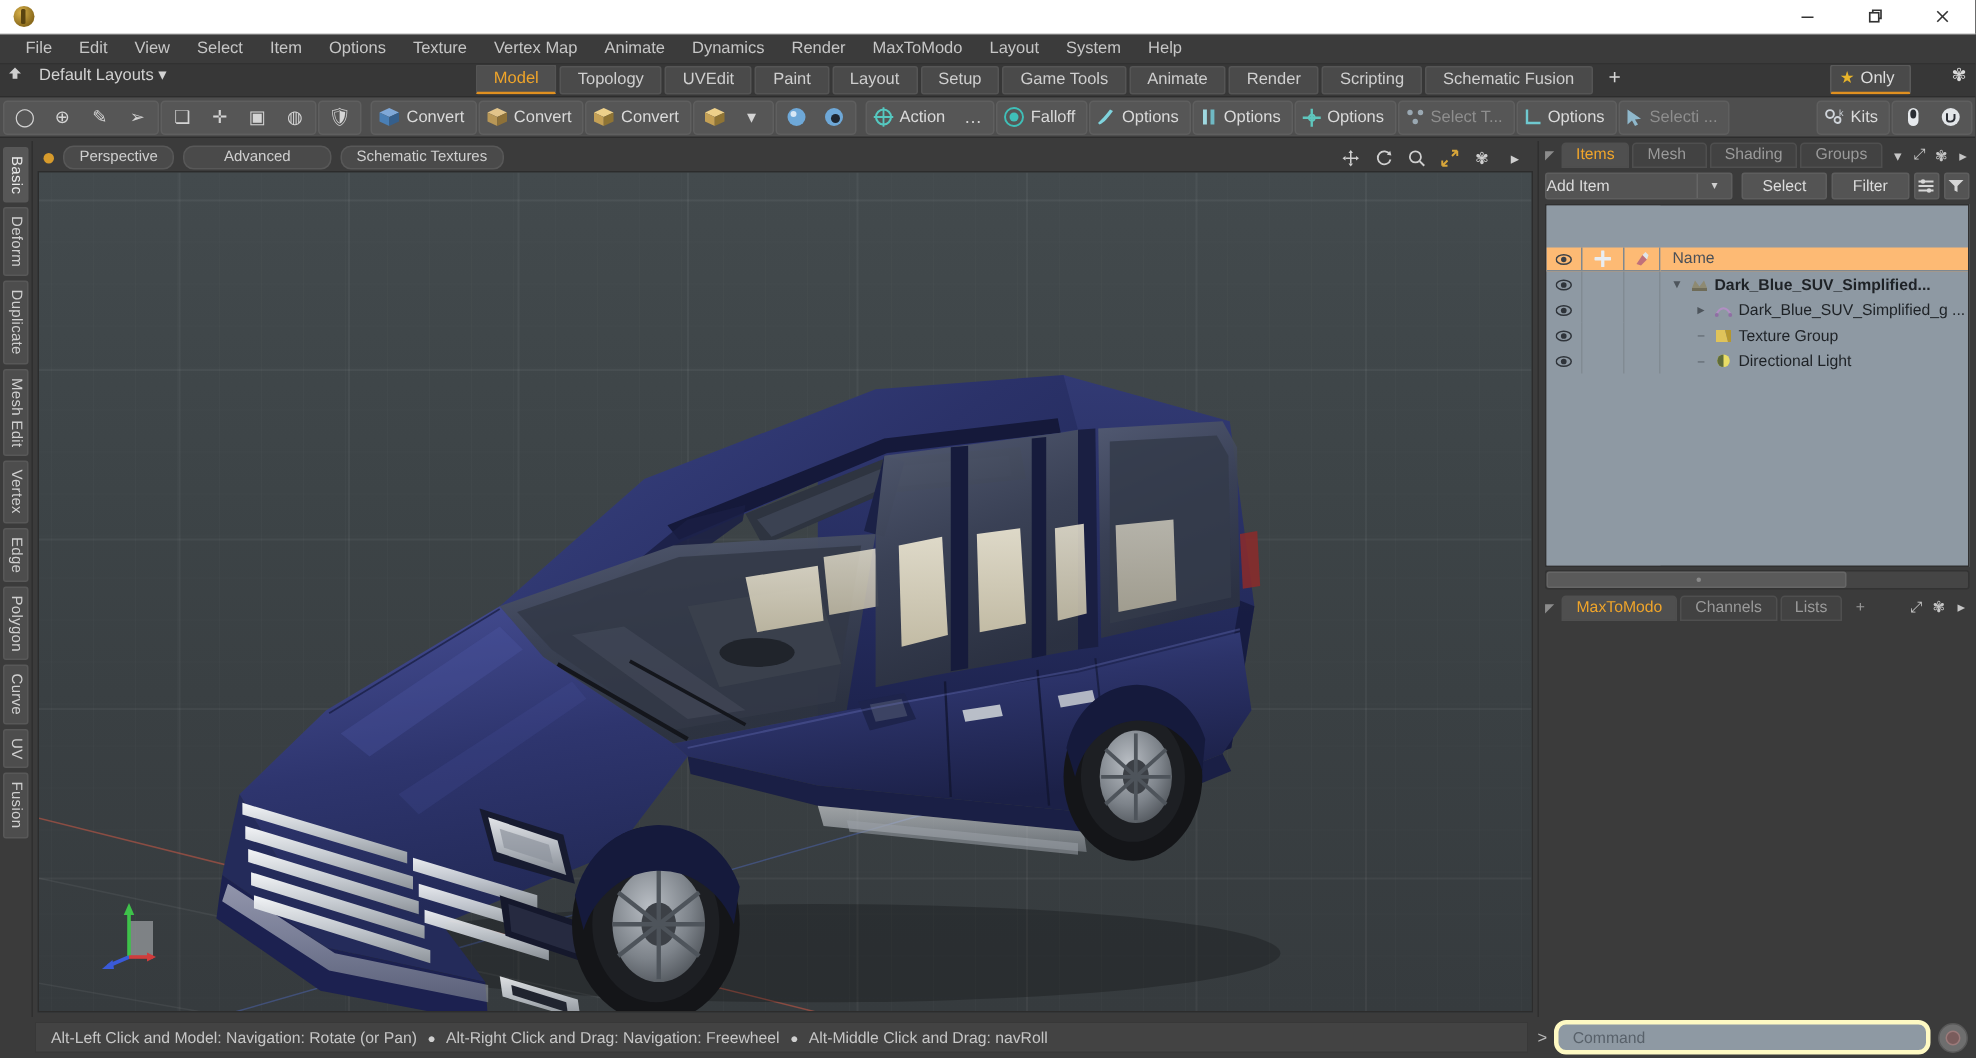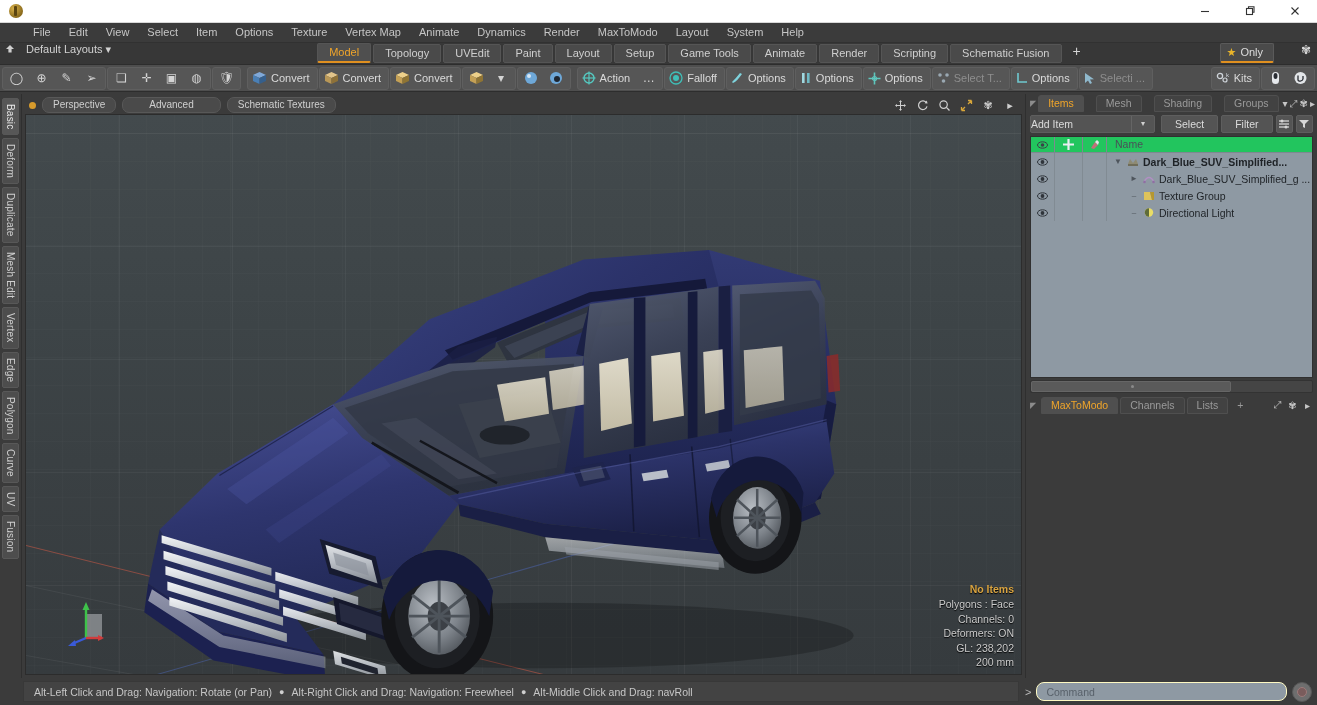--- a/index.html
+++ b/index.html
@@ -17,21 +17,21 @@
   .tb-icon:after{content:"";position:absolute;left:5px;top:2px;width:3px;height:10px;
                  background:#5a4410;border-radius:1px;}
   .tb-title{color:#1d1d1d;font-size:12px;letter-spacing:.1px;}
   .tb-spacer{flex:1;}
   .winbtn{width:45px;height:22px;display:flex;align-items:center;justify-content:center;
           color:#2b2b2b;font-size:12px;}
   .winbtn svg{display:block;}
 
   
   .menubar{height:19px;background:#3b3b3b;display:flex;align-items:flex-end;
-           padding-left:24px;border-bottom:1px solid #313131;}
+           padding-left:8px;border-bottom:1px solid #313131;}
   .menubar .mi{padding:0 9px;line-height:19px;font-size:11px;color:#c6c6c6;}
 
   
   .layoutbar{height:21px;background:#373737;display:flex;align-items:flex-start;
              border-bottom:1px solid #2d2d2d;}
   .home-ico{width:20px;display:flex;align-items:center;justify-content:center;color:#cfcfcf;}
   .def-layout{padding:0 10px 0 6px;font-size:11px;color:#d2d2d2;}
   .lay-spacer{flex:1;}
   .laytab{height:17px;line-height:17px;padding:0 11px;margin-right:2px;font-size:11px;
           background:#4a4a4a;color:#cfcfcf;border:1px solid #555;border-radius:2px;}
@@ -117,21 +117,21 @@
   .addsel .lab{width:100px;text-align:left;line-height:16px;font-size:10.5px;color:#dcdcdc;}
   .addsel .arr{width:22px;text-align:center;line-height:16px;font-size:8px;color:#d0d0d0;
                border-left:1px solid #656565;}
   .pbtn{height:16px;line-height:16px;padding:0 13px;font-size:10.5px;color:#dcdcdc;
         background:#545454;border:1px solid #5e5e5e;border-radius:2px;}
   .pico{width:20px;height:16px;display:flex;align-items:center;justify-content:center;
         background:#545454;border:1px solid #5e5e5e;border-radius:2px;color:#d6d6d6;}
 
   .tree{flex:0 0 auto;height:240px;display:flex;background:#8e99a3;margin:0 4px;
         border:1px solid #303030;overflow:hidden;}
-  .tcolhdr{height:15px;background:#22c55e;border-bottom:1px solid #7e8890;display:flex;align-items:flex-start;}
+  .tcolhdr{height:15px;background:#fdba74;border-bottom:1px solid #7e8890;display:flex;align-items:flex-start;margin-top:28px;}
   .eyecol{width:24px;border-right:1px solid #7e8890;}
   .c2{width:28px;border-right:1px solid #7e8890;}
   .c3{width:24px;border-right:1px solid #7e8890;}
   .tleft{width:76px;display:flex;flex-direction:column;background:#8e99a3;}
   .eyerow{height:17px;display:flex;align-items:center;}
   .eyecell{width:24px;display:flex;align-items:center;justify-content:center;
            border-right:1px solid #818b93;height:17px;}
   .cell2{width:28px;border-right:1px solid #818b93;height:17px;
          display:flex;align-items:center;justify-content:center;}
   .cell3{width:24px;border-right:1px solid #818b93;height:17px;
@@ -154,21 +154,21 @@
   .propbody{flex:1;background:#3b3b3b;}
 
   
   .status{position:absolute;left:0;right:0;bottom:0;height:27px;background:#3b3b3b;
           display:flex;align-items:center;}
   .hintbox{margin-left:23px;flex:1;height:19px;background:#434343;border:1px solid #383838;
            display:flex;align-items:center;padding:0 10px;font-size:10.5px;color:#c6c6c6;gap:7px;}
   .bullet{color:#cfcfcf;font-size:9px;}
   .cmdwrap{width:287px;display:flex;align-items:center;gap:5px;padding:0 5px 0 6px;}
   .cmdarrow{color:#b9b9b9;font-size:11px;}
-  .cmdinput{flex:1;height:17px;background:#8e99a3;border:1px solid #fef9c3;border-radius:8px;
+  .cmdinput{flex:1;height:17px;background:#8e99a3;border:3px solid #fef9c3;border-radius:8px;
             display:flex;align-items:center;padding:0 9px;font-size:10.5px;color:#58616a;}
   .recbtn{width:18px;height:18px;border-radius:50%;background:#6e6e6e;border:1px solid #585858;
           display:flex;align-items:center;justify-content:center;}
   .recdot{width:8px;height:8px;border-radius:50%;background:#7a5c5c;border:1px solid #9b7a7a;}
 
   
   .car{position:absolute;left:0;top:0;width:100%;height:100%;}
 </style>
 </head>
 <body>
@@ -733,36 +733,28 @@
         <svg class="gizmo" viewBox="0 0 58 52">
           <polygon points="20,18 36,18 36,42 20,42" fill="#b9bcc0" opacity=".55"></polygon>
           <line x1="20" y1="42" x2="20" y2="12" stroke="#3ec24a" stroke-width="2.4"></line>
           <polygon points="20,6 16.5,14 23.5,14" fill="#3ec24a"></polygon>
           <line x1="20" y1="42" x2="6" y2="48" stroke="#3a5ad8" stroke-width="2.4"></line>
           <polygon points="2,50 9,44 10,50" fill="#3a5ad8"></polygon>
           <line x1="20" y1="42" x2="36" y2="42" stroke="#d03c3c" stroke-width="2.4"></line>
           <polygon points="38,42 32,39 32,45" fill="#d03c3c"></polygon>
         </svg>
 
-        <div class="stats">
-          <div class="hl">No Items</div>
-          <div>Polygons : Face</div>
-          <div>Channels: 0</div>
-          <div>Deformers: ON</div>
-          <div>GL: 238,202</div>
-          <div>200 mm</div>
-        </div>
       </div>
     </div>
 
     <div class="rpanel">
 
       <div class="ptabs">
         <div class="pcaret">◤</div>
-        <div id="rtabs" style="display:flex;gap:12px;">
+        <div id="rtabs" style="display:flex;gap:2px;">
             <div class="ptab sel">Items</div>
             <div class="ptab dim">Mesh ...</div>
             <div class="ptab dim">Shading</div>
             <div class="ptab dim">Groups</div>
           </div>
         <div class="pt-spring"></div>
         <div class="ptico">▾</div>
         <div class="ptico">⤢</div>
         <div class="ptico">✾</div>
         <div class="ptico">▸</div>
@@ -922,21 +914,21 @@
         <div class="ptico">⤢</div>
         <div class="ptico">✾</div>
         <div class="ptico">▸</div>
       </div>
       <div class="propbody"></div>
     </div>
   </div>
 
   <div class="status">
     <div class="hintbox">
-      <span>Alt-Left Click and Drag: Navigation: Rotate (or Pan)</span>
+      <span>Alt-Left Click and Model: Navigation: Rotate (or Pan)</span>
       <span class="bullet">●</span>
       <span>Alt-Right Click and Drag: Navigation: Freewheel</span>
       <span class="bullet">●</span>
       <span>Alt-Middle Click and Drag: navRoll</span>
     </div>
     <div class="cmdwrap">
       <span class="cmdarrow">&gt;</span>
       <div class="cmdinput">
         <span>Command</span>
       </div>

